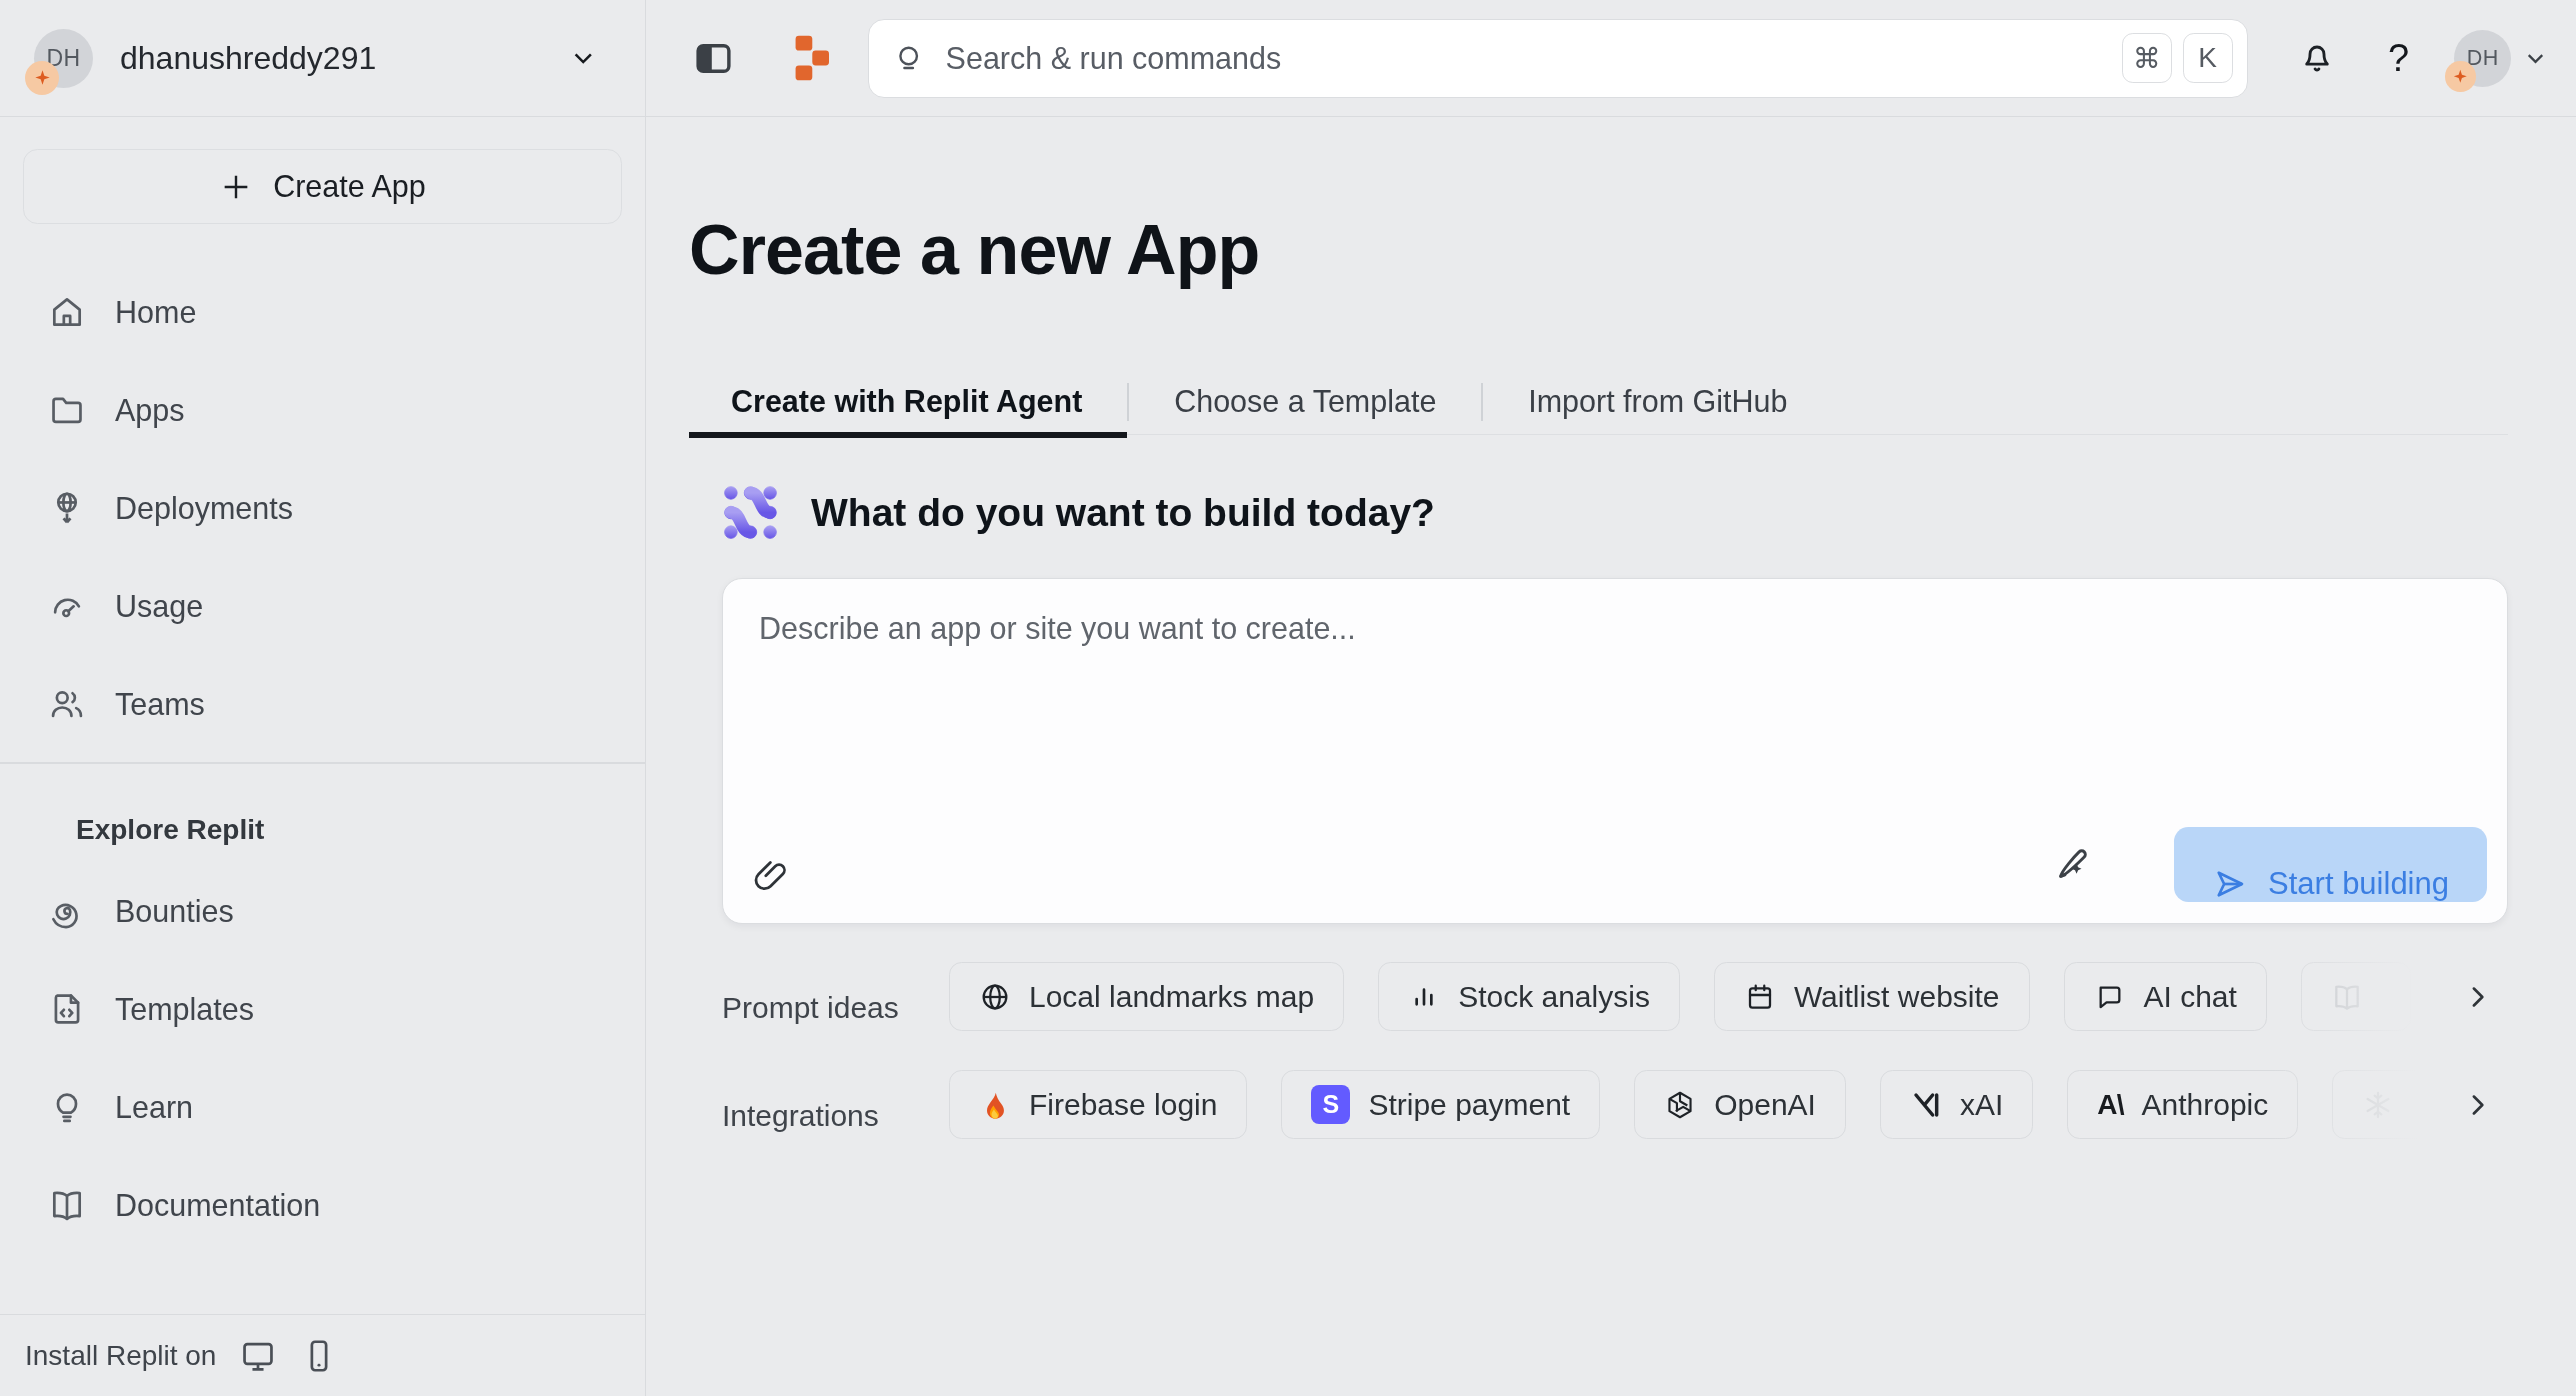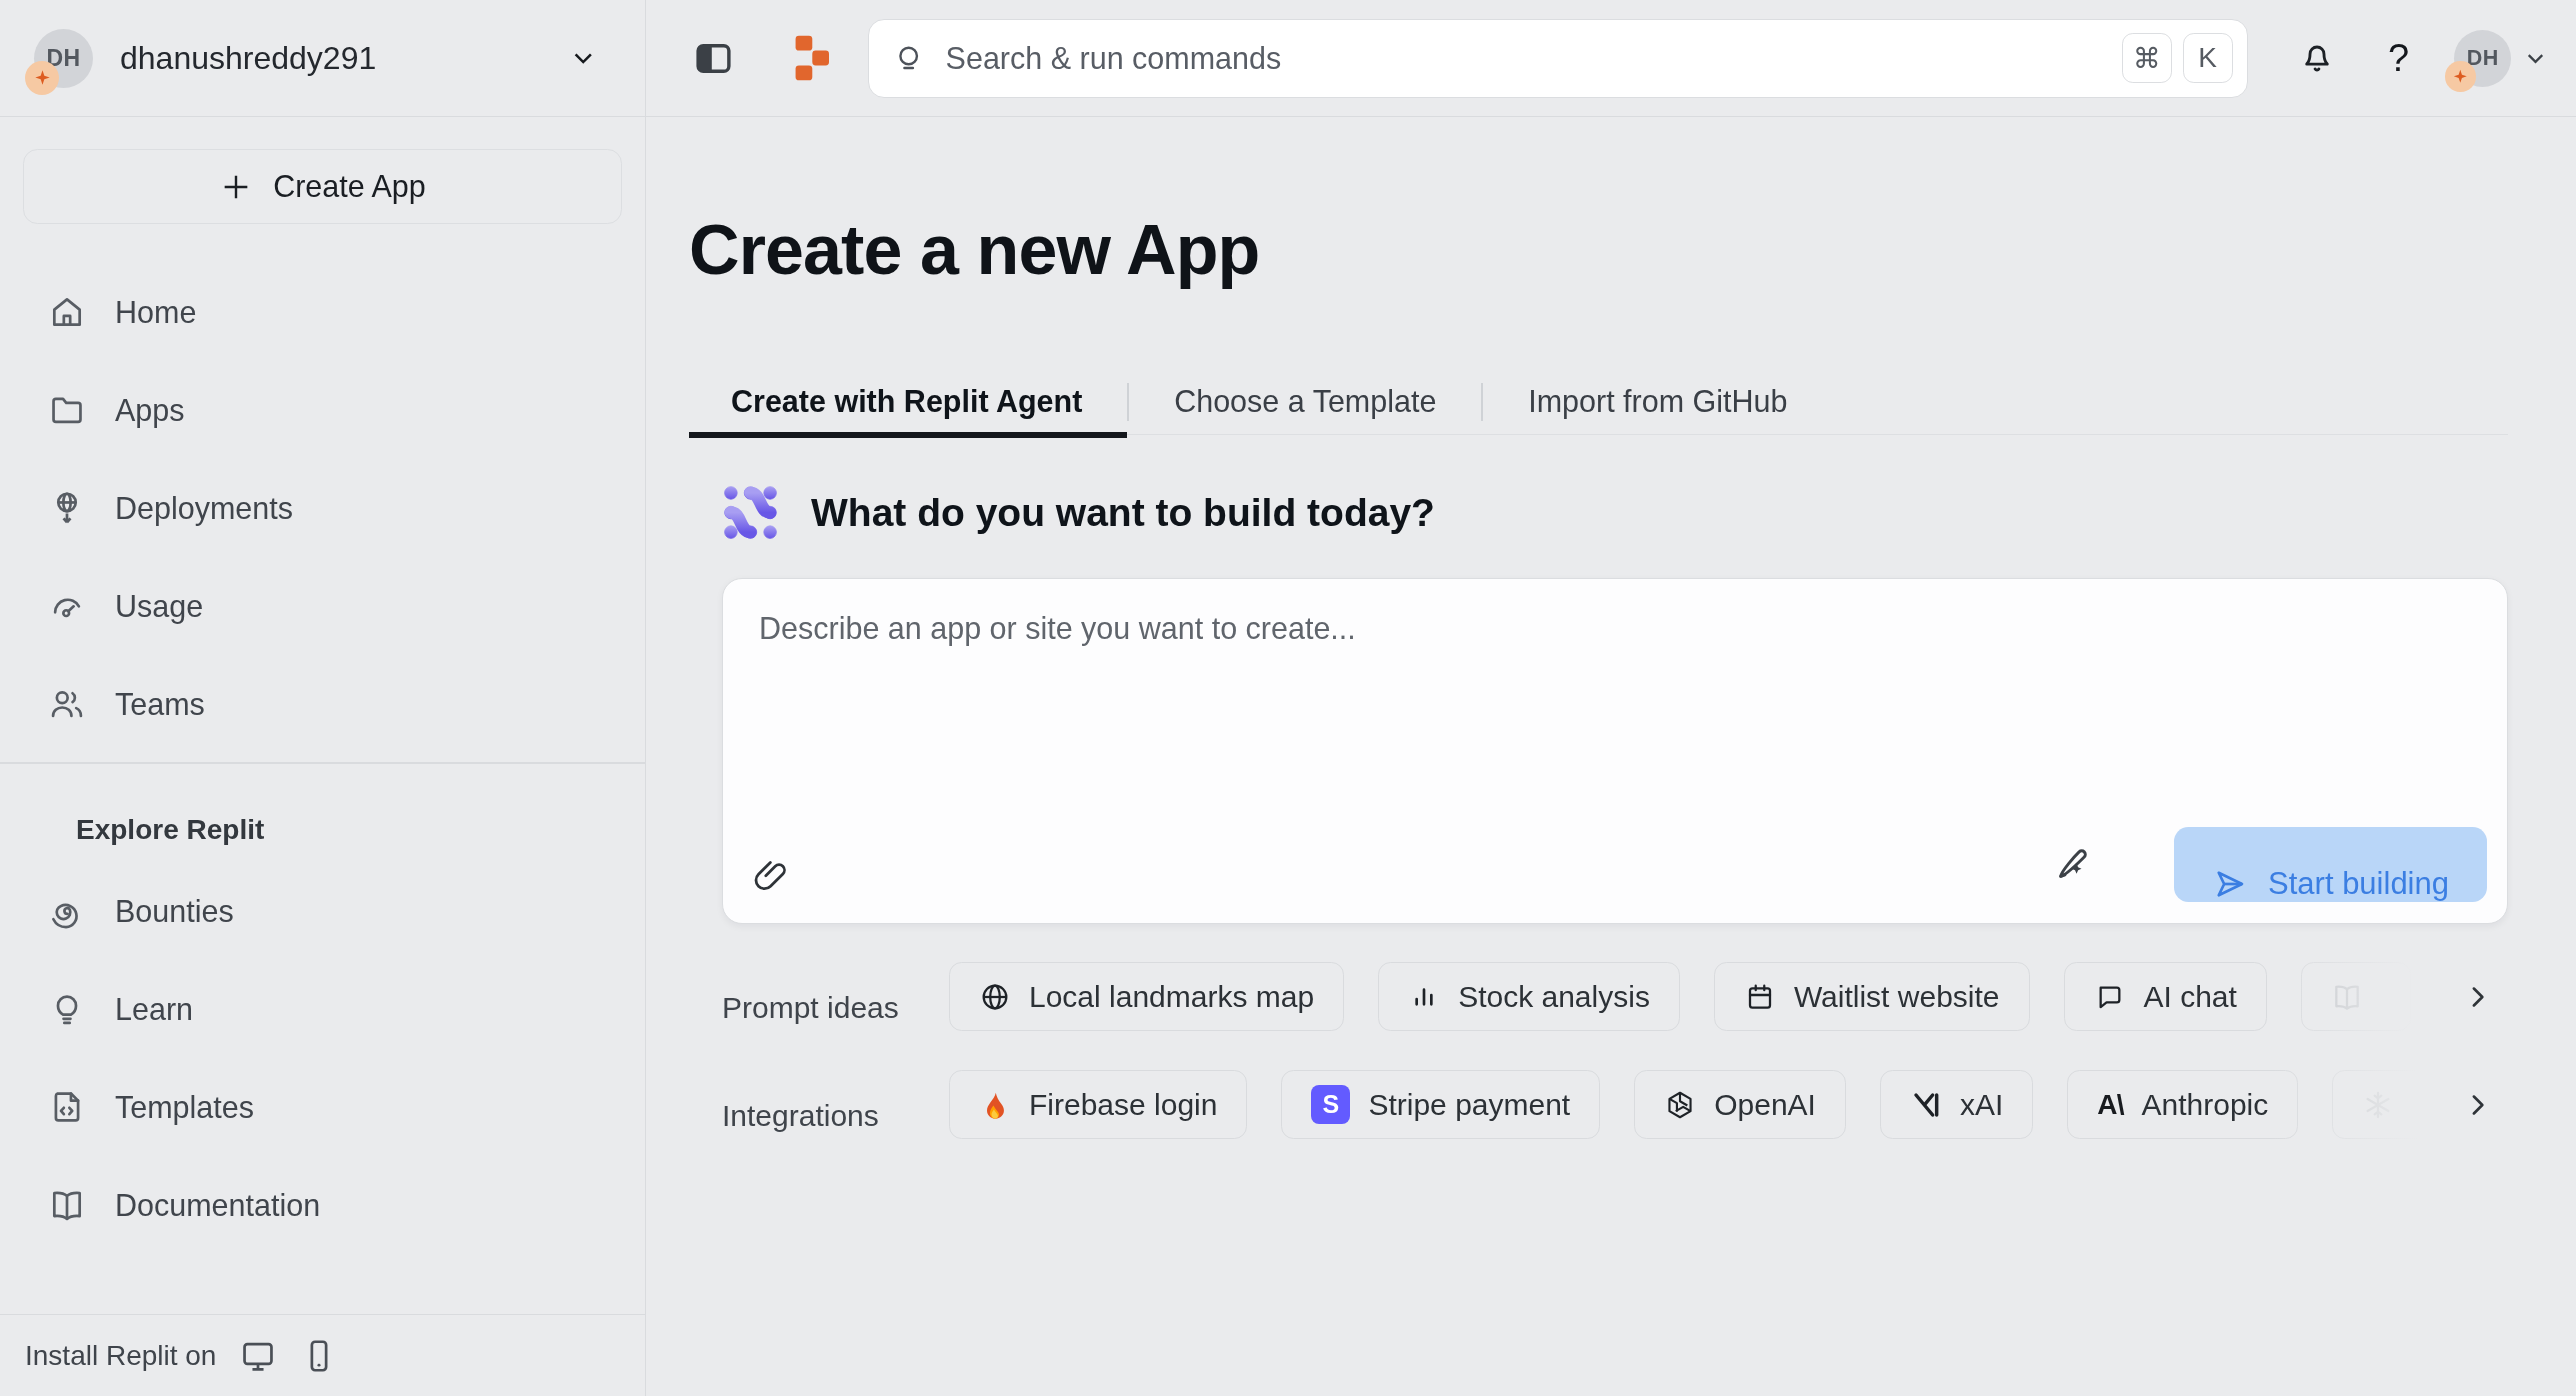--- a/index.html
+++ b/index.html
@@ -20,21 +20,21 @@
   }
   .user-row {
     height:117px; min-height:117px;
     display:flex; align-items:center;
     padding-left:34px; padding-right:47px;
     border-bottom:1.8px solid #d9dbde;
   }
   .avatar {
     position:relative; width:59px; height:59px; border-radius:50%;
     background:#d2d4d8; display:flex; align-items:center; justify-content:center;
-    font-size:23px; color:#53585f; font-weight:700; letter-spacing:0.4px;
+    font-size:23px; color:#53585f; font-weight:400; letter-spacing:0.4px;
   }
   .avatar .spark-badge {
     position:absolute; left:-9px; bottom:-7.2px;
     width:34px; height:34px; border-radius:50%; background:#f6c9a3;
     display:flex; align-items:center; justify-content:center;
   }
   .spark-badge svg { width:23px; height:23px; }
   .user-name { margin-left:27px; font-size:32px; color:#24282e; font-weight:500; flex:1; }
   .chev { width:30.5px; height:30.5px; color:#16191d; }
 
@@ -259,33 +259,33 @@
     <div class="explore-header">Explore Replit</div>
 
     <nav class="nav" style="margin-top:5.4px">
       <div class="nav-item">
         <svg viewBox="0 0 24 24" fill="none" stroke="currentColor" stroke-width="1.7" stroke-linecap="round">
             <path d="M12.2 13.8a1.8 1.8 0 1 1 1.6-2.6 4.3 4.3 0 1 1-5.6-2.4 7 7 0 1 1 3.2 13.4 9 9 0 0 1-8-5"></path>
           </svg>
         <span>Bounties</span>
       </div>
       <div class="nav-item">
-        <svg viewBox="0 0 24 24" fill="none" stroke="currentColor" stroke-width="1.7" stroke-linecap="round">
-            <path d="M9.5 15.5c-2-1.2-3.2-3.2-3.2-5.6a5.7 5.7 0 1 1 11.4 0c0 2.4-1.2 4.4-3.2 5.6z"></path>
-            <path d="M9.8 18.2h4.4M10.3 20.8h3.4"></path>
-          </svg>
-        <span>Learn</span>
-      </div>
-      <div class="nav-item">
         <svg viewBox="0 0 24 24" fill="none" stroke="currentColor" stroke-width="1.7" stroke-linejoin="round" stroke-linecap="round">
             <path d="M6 3.5h8.5L19 8v11a1.5 1.5 0 0 1-1.5 1.5h-11A1.5 1.5 0 0 1 5 19V5a1.5 1.5 0 0 1 1-1.5z"></path>
             <path d="M14.5 3.5V8H19"></path>
             <path d="M10 12.5l-1.8 2 1.8 2M13.5 12.5l1.8 2-1.8 2"></path>
           </svg>
         <span>Templates</span>
+      </div>
+      <div class="nav-item">
+        <svg viewBox="0 0 24 24" fill="none" stroke="currentColor" stroke-width="1.7" stroke-linecap="round">
+            <path d="M9.5 15.5c-2-1.2-3.2-3.2-3.2-5.6a5.7 5.7 0 1 1 11.4 0c0 2.4-1.2 4.4-3.2 5.6z"></path>
+            <path d="M9.8 18.2h4.4M10.3 20.8h3.4"></path>
+          </svg>
+        <span>Learn</span>
       </div>
       <div class="nav-item">
         <svg viewBox="0 0 24 24" fill="none" stroke="currentColor" stroke-width="1.7" stroke-linejoin="round">
             <path d="M12 6.2C10.4 4.8 8.4 4.3 5.8 4.3c-.9 0-1.8.1-1.8.1V19s.9-.1 1.8-.1c2.6 0 4.6.5 6.2 1.9 1.6-1.4 3.6-1.9 6.2-1.9.9 0 1.8.1 1.8.1V4.4s-.9-.1-1.8-.1c-2.6 0-4.6.5-6.2 1.9z"></path>
             <path d="M12 6.2v14.6"></path>
           </svg>
         <span>Documentation</span>
       </div>
     </nav>
 

